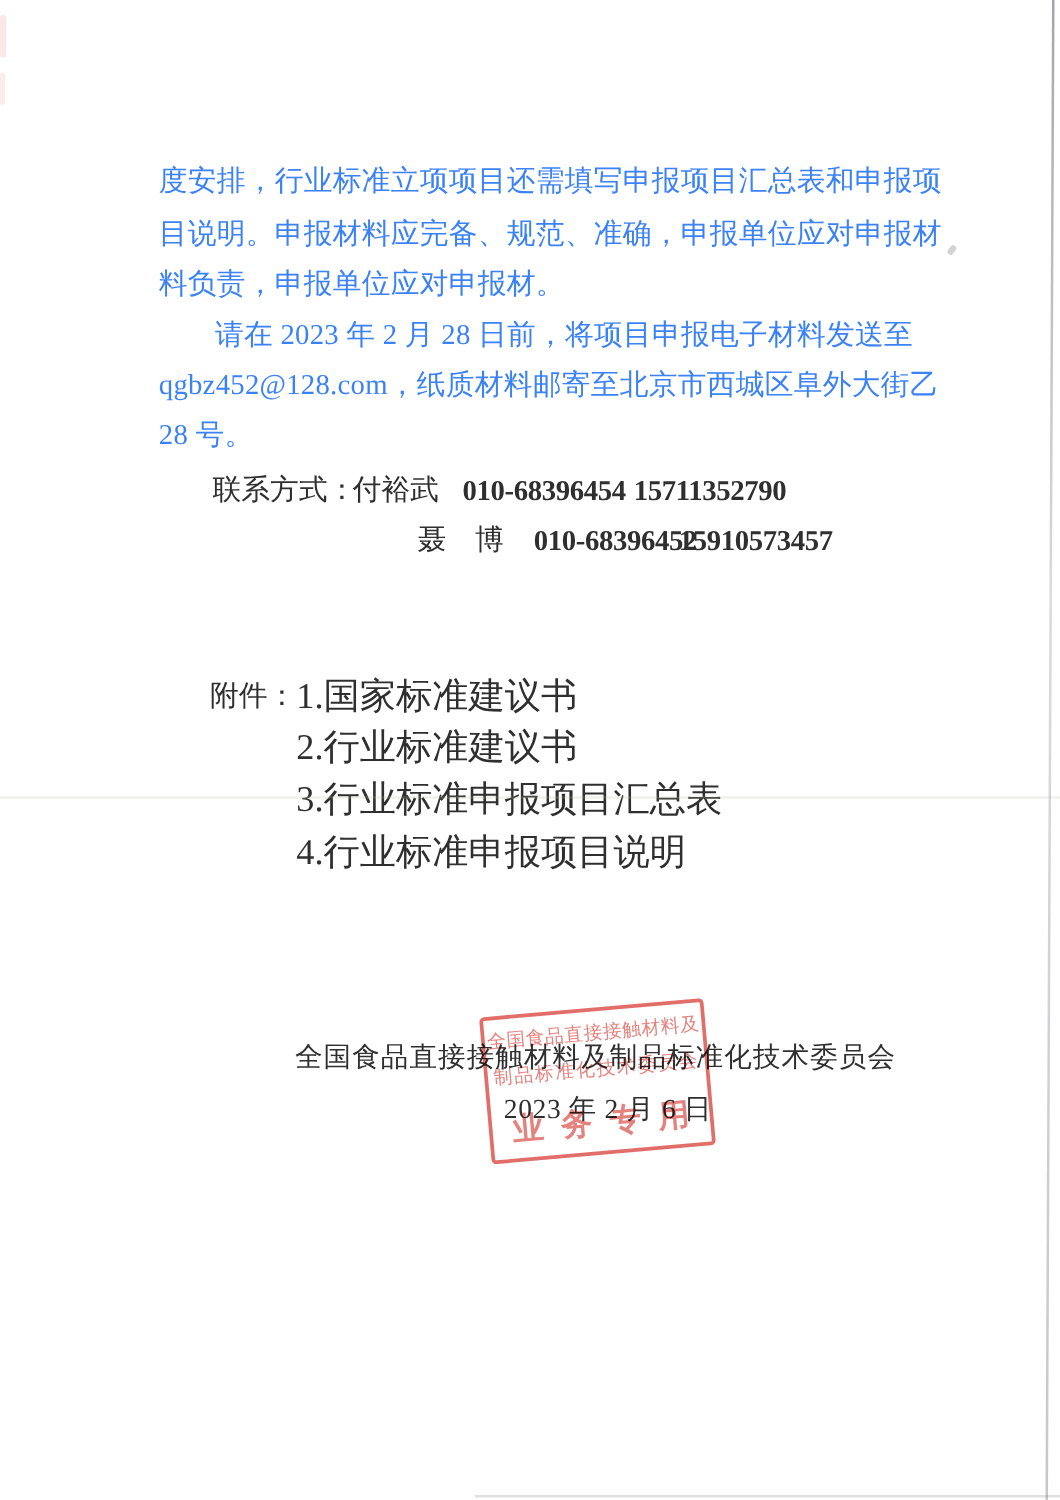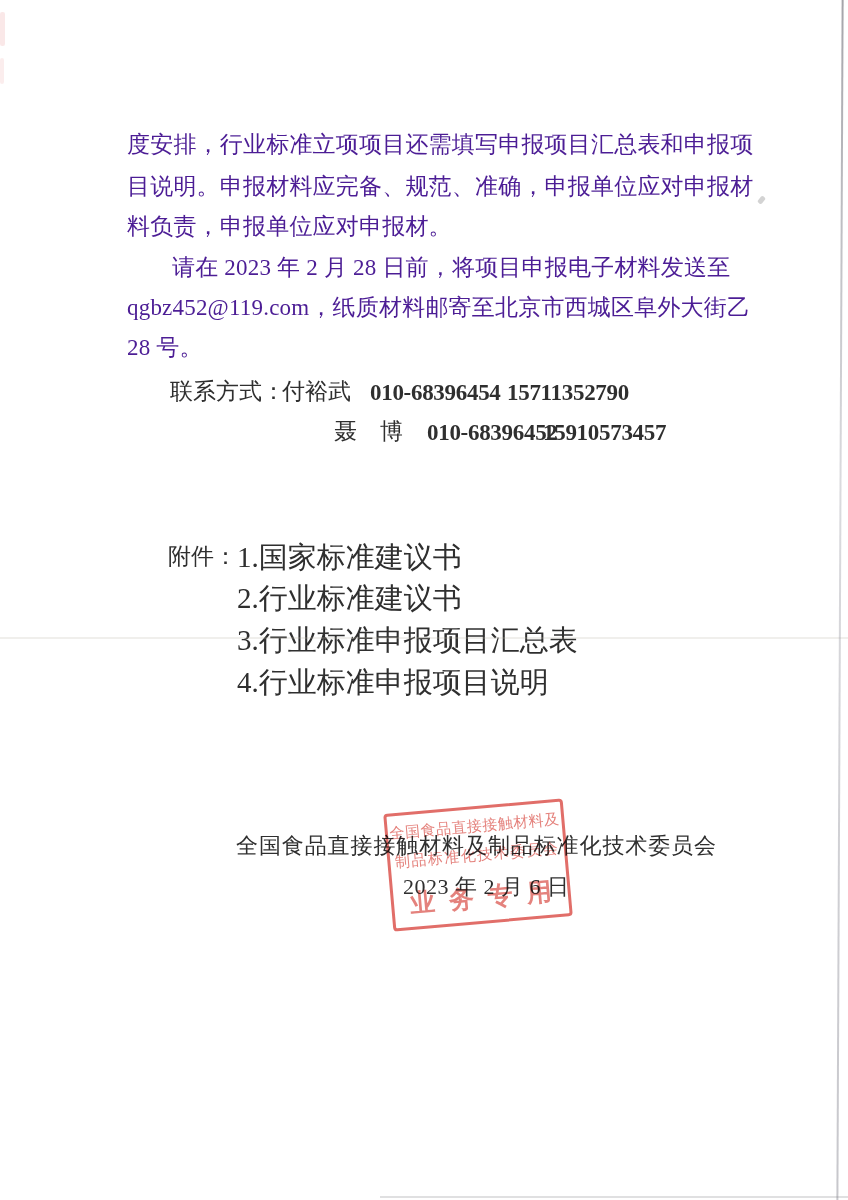--- a/index.html
+++ b/index.html
@@ -11,21 +11,21 @@
     overflow:hidden;
     font-family:"Liberation Serif","DejaVu Serif",serif;
     color:#2f2f2f;
   }
   .line{
     position:absolute;
     font-size:23px;
     line-height:28px;
     letter-spacing:0.2px;
     white-space:nowrap;
-    color:#4c1d95;
+    color:#3b82f6;
   }
   .num{font-size:22px;letter-spacing:-0.3px;font-weight:bold;}
   
   .cspan{position:absolute;font-size:23px;line-height:28px;white-space:nowrap;}
   
   .att-item{position:absolute;left:237px;font-size:29px;line-height:28px;white-space:nowrap;text-align:center;}
   
   .sig-org{position:absolute;left:236px;top:832px;font-size:22px;letter-spacing:0.9px;line-height:28px;white-space:nowrap;}
   .sig-date{position:absolute;left:403px;top:873px;font-size:22px;letter-spacing:0.5px;line-height:28px;white-space:nowrap;}
   
@@ -57,21 +57,21 @@
 </style>
 </head>
 <body>
 
 <div class="page">
 
   <div class="line" style="left:127px;top:131px">度安排，行业标准立项项目还需填写申报项目汇总表和申报项</div>
   <div class="line" style="left:127px;top:173px">目说明。申报材料应完备、规范、准确，申报单位应对申报材</div>
   <div class="line" style="left:127px;top:213px">料负责，申报单位应对申报材。</div>
   <div class="line" style="left:172px;top:254px">请在 2023 年 2 月 28 日前，将项目申报电子材料发送至</div>
-  <div class="line" style="left:127px;top:294px">qgbz452@119.com，纸质材料邮寄至北京市西城区阜外大街乙</div>
+  <div class="line" style="left:127px;top:294px">qgbz452@128.com，纸质材料邮寄至北京市西城区阜外大街乙</div>
   <div class="line" style="left:127px;top:334px">28 号。</div>
 
   <div>
     <span class="cspan" style="left:170px;top:378px">联系方式：</span>
     <span class="cspan" style="left:282px;top:378px">付裕武</span>
     <span class="cspan num" style="left:370px;top:379px">010-68396454</span>
     <span class="cspan num" style="left:507px;top:379px">15711352790</span>
 
     <span class="cspan" style="left:334px;top:418px">聂　博</span>
     <span class="cspan num" style="left:427px;top:419px">010-68396452</span>

